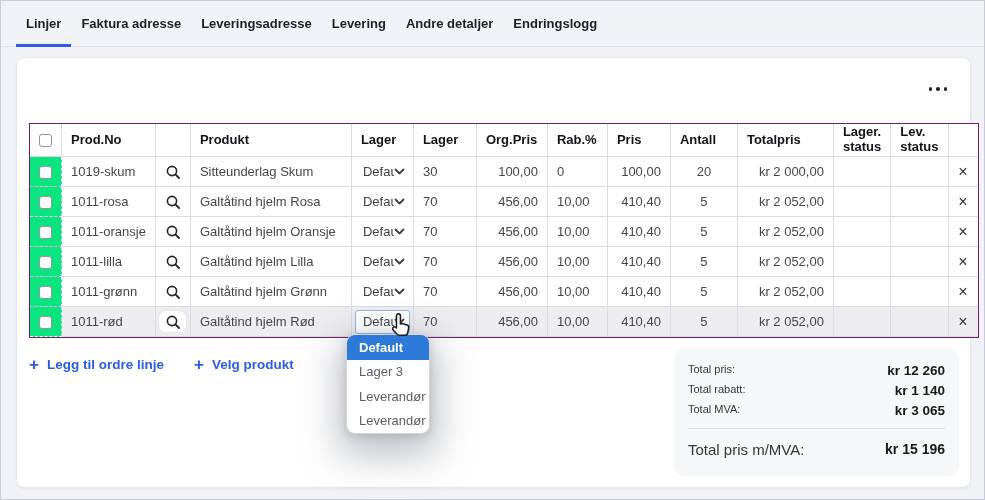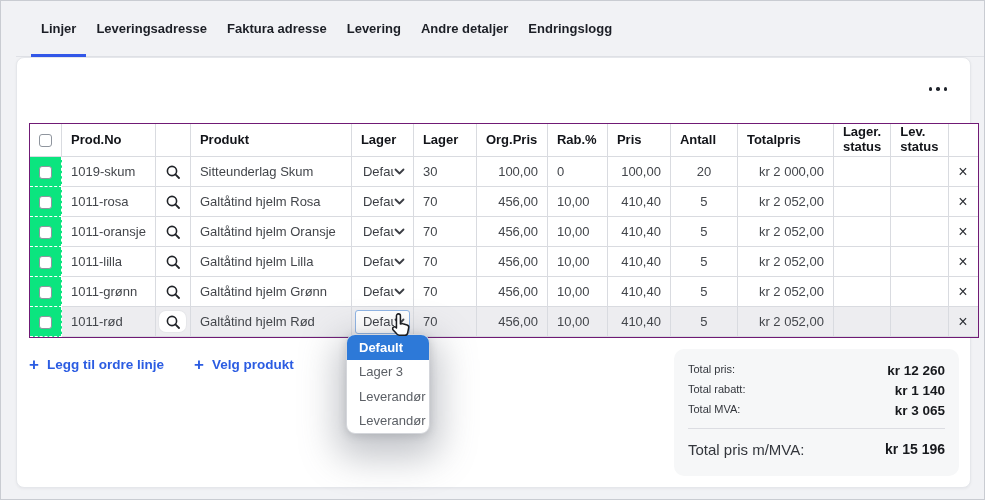--- a/index.html
+++ b/index.html
@@ -6,24 +6,23 @@
   html,body { width: 985px; height: 500px; }
   body {
     position: relative;
     font-family: "Liberation Sans", sans-serif;
     background: #f1f2f5;
     border: 1px solid #c9ccd2;
     overflow: hidden;
   }
   
   .tabbar {
-    position: absolute; top: 0; left: 0; right: 0; height: 56px;
+    position: absolute; top: 0; left: 0; right: 0; height: 46px;
     display: flex; align-items: stretch; padding-left: 15px;
     border-bottom: 1px solid #dfe1e6;
-    margin-left: 15px;
   }
   .tab {
     display: flex; align-items: center; padding: 0 10px;
     font-size: 13px; font-weight: 700; color: #1c1f26;
     cursor: pointer; position: relative; white-space: nowrap;
   }
   .tab.active::after {
     content: ""; position: absolute; left: 0; right: 0; bottom: -1px;
     height: 3px; background: #3257e8;
   }
@@ -115,22 +114,22 @@
     font-size: 13px; color: #5c6066; cursor: pointer; white-space: nowrap;
   }
   .dd-item.selected { background: #2d79d8; color: #fff; font-weight: 700; }
   .cursor-hand { position: absolute; left: 387px; top: 311px; z-index: 9; pointer-events: none; }
 </style>
 </head>
 <body>
 
 <nav class="tabbar">
     <div class="tab active">Linjer</div>
+    <div class="tab">Faktura adresse</div>
     <div class="tab">Leveringsadresse</div>
-    <div class="tab">Faktura adresse</div>
     <div class="tab">Levering</div>
     <div class="tab">Andre detaljer</div>
     <div class="tab">Endringslogg</div>
   </nav>
 
 <section class="card"></section>
 
 <button class="more-btn" aria-label="more options">
   <i></i>
     <i></i>

